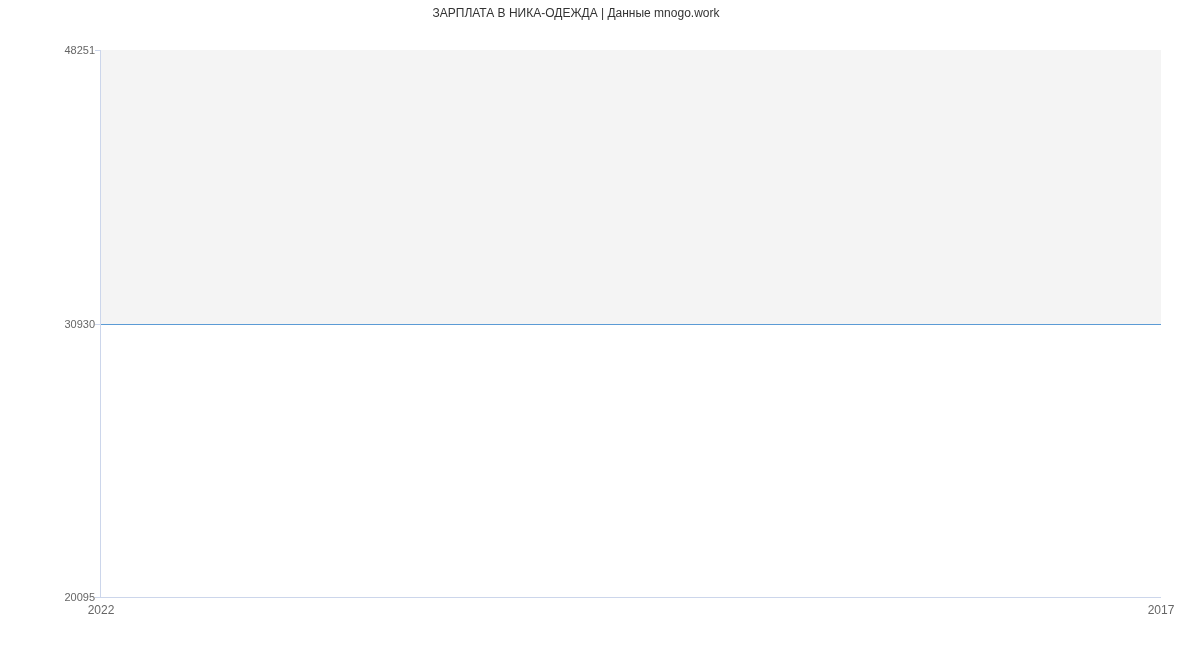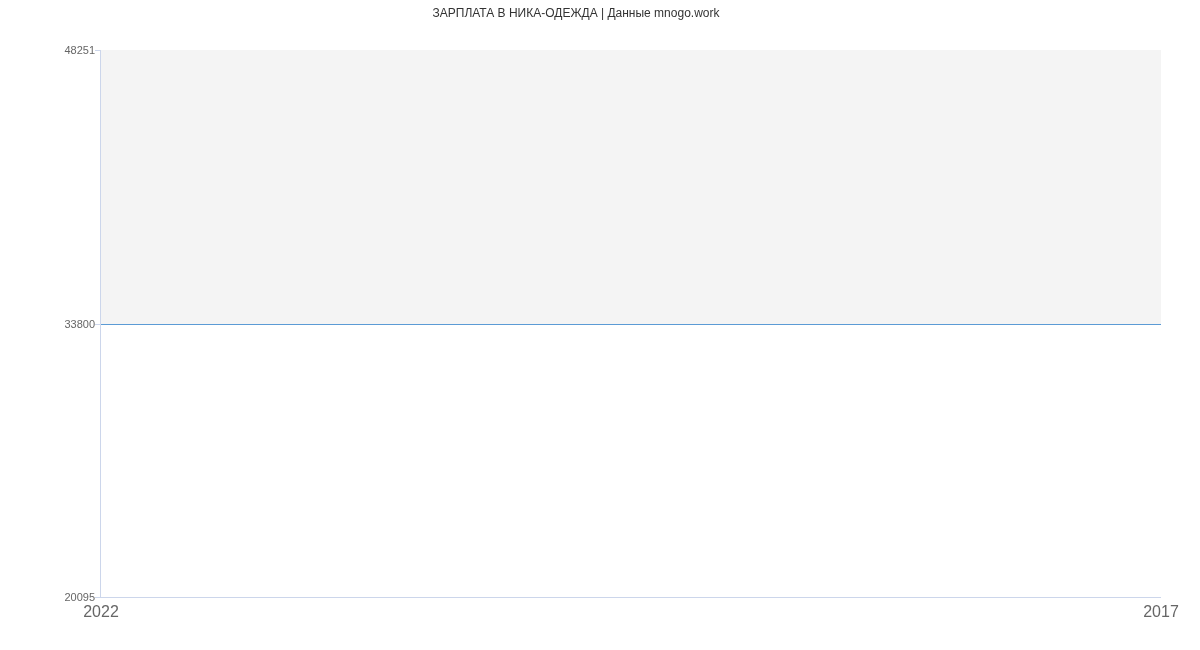--- a/index.html
+++ b/index.html
@@ -70,41 +70,41 @@
     position: absolute;
     left: -6px;
     width: 6px;
     height: 0;
     border-top: 1px solid #ccd6eb;
   }
   .x-tick {
     position: absolute;
     top: calc(100% + 6px);
     transform: translateX(-50%);
-    font-size: 16px;
+    font-size: 12px;
     color: #666;
     white-space: nowrap;
   }
 </style>
 </head>
 <body>
 
 <div class="chart-container">
   <div class="chart-title">ЗАРПЛАТА В НИКА-ОДЕЖДА | Данные mnogo.work</div>
 
   <div class="plot-area">
     <div class="band-upper"></div>
     <div class="band-lower"></div>
 
     <div class="data-line"></div>
 
     <span class="y-tick" style="top:0%">48251</span>
     <span class="y-tick-mark" style="top:0%"></span>
 
-    <span class="y-tick" style="top:50%">33800</span>
+    <span class="y-tick" style="top:50%">30930</span>
     <span class="y-tick-mark" style="top:50%"></span>
 
     <span class="y-tick" style="top:100%">20095</span>
     <span class="y-tick-mark" style="top:100%"></span>
 
     <span class="x-tick" style="left:0%">2022</span>
     <span class="x-tick" style="left:100%">2017</span>
   </div>
 </div>
 

